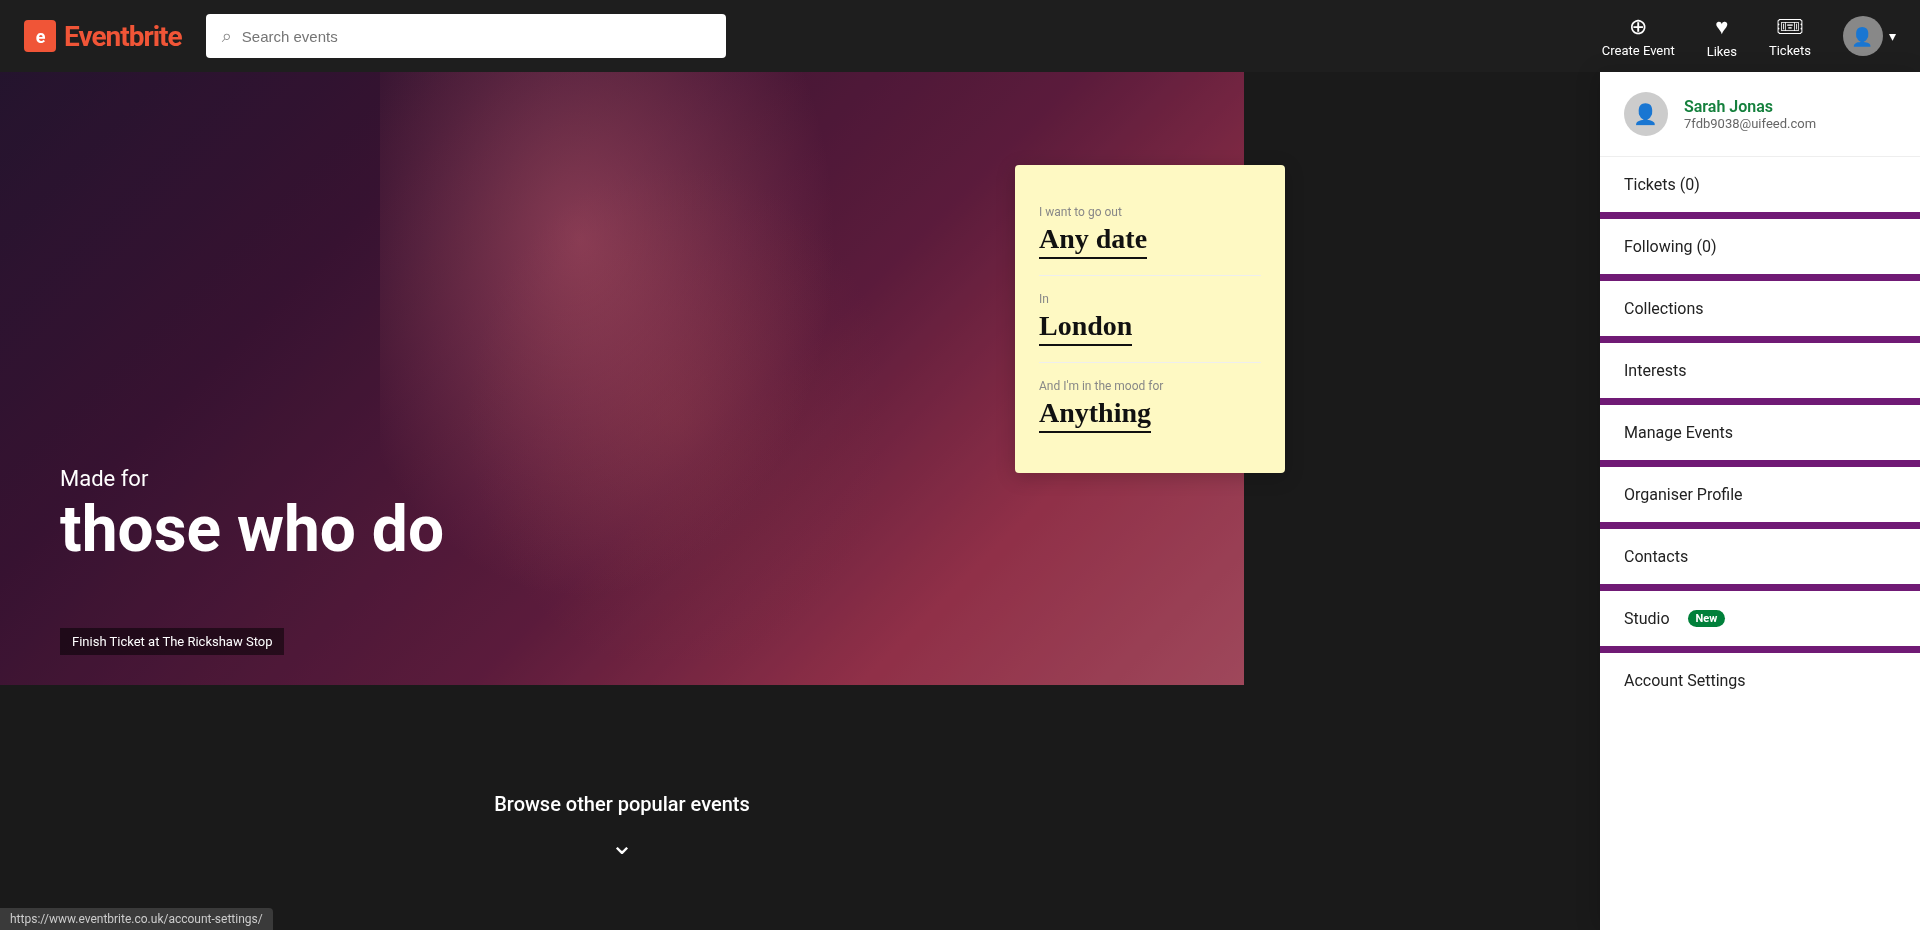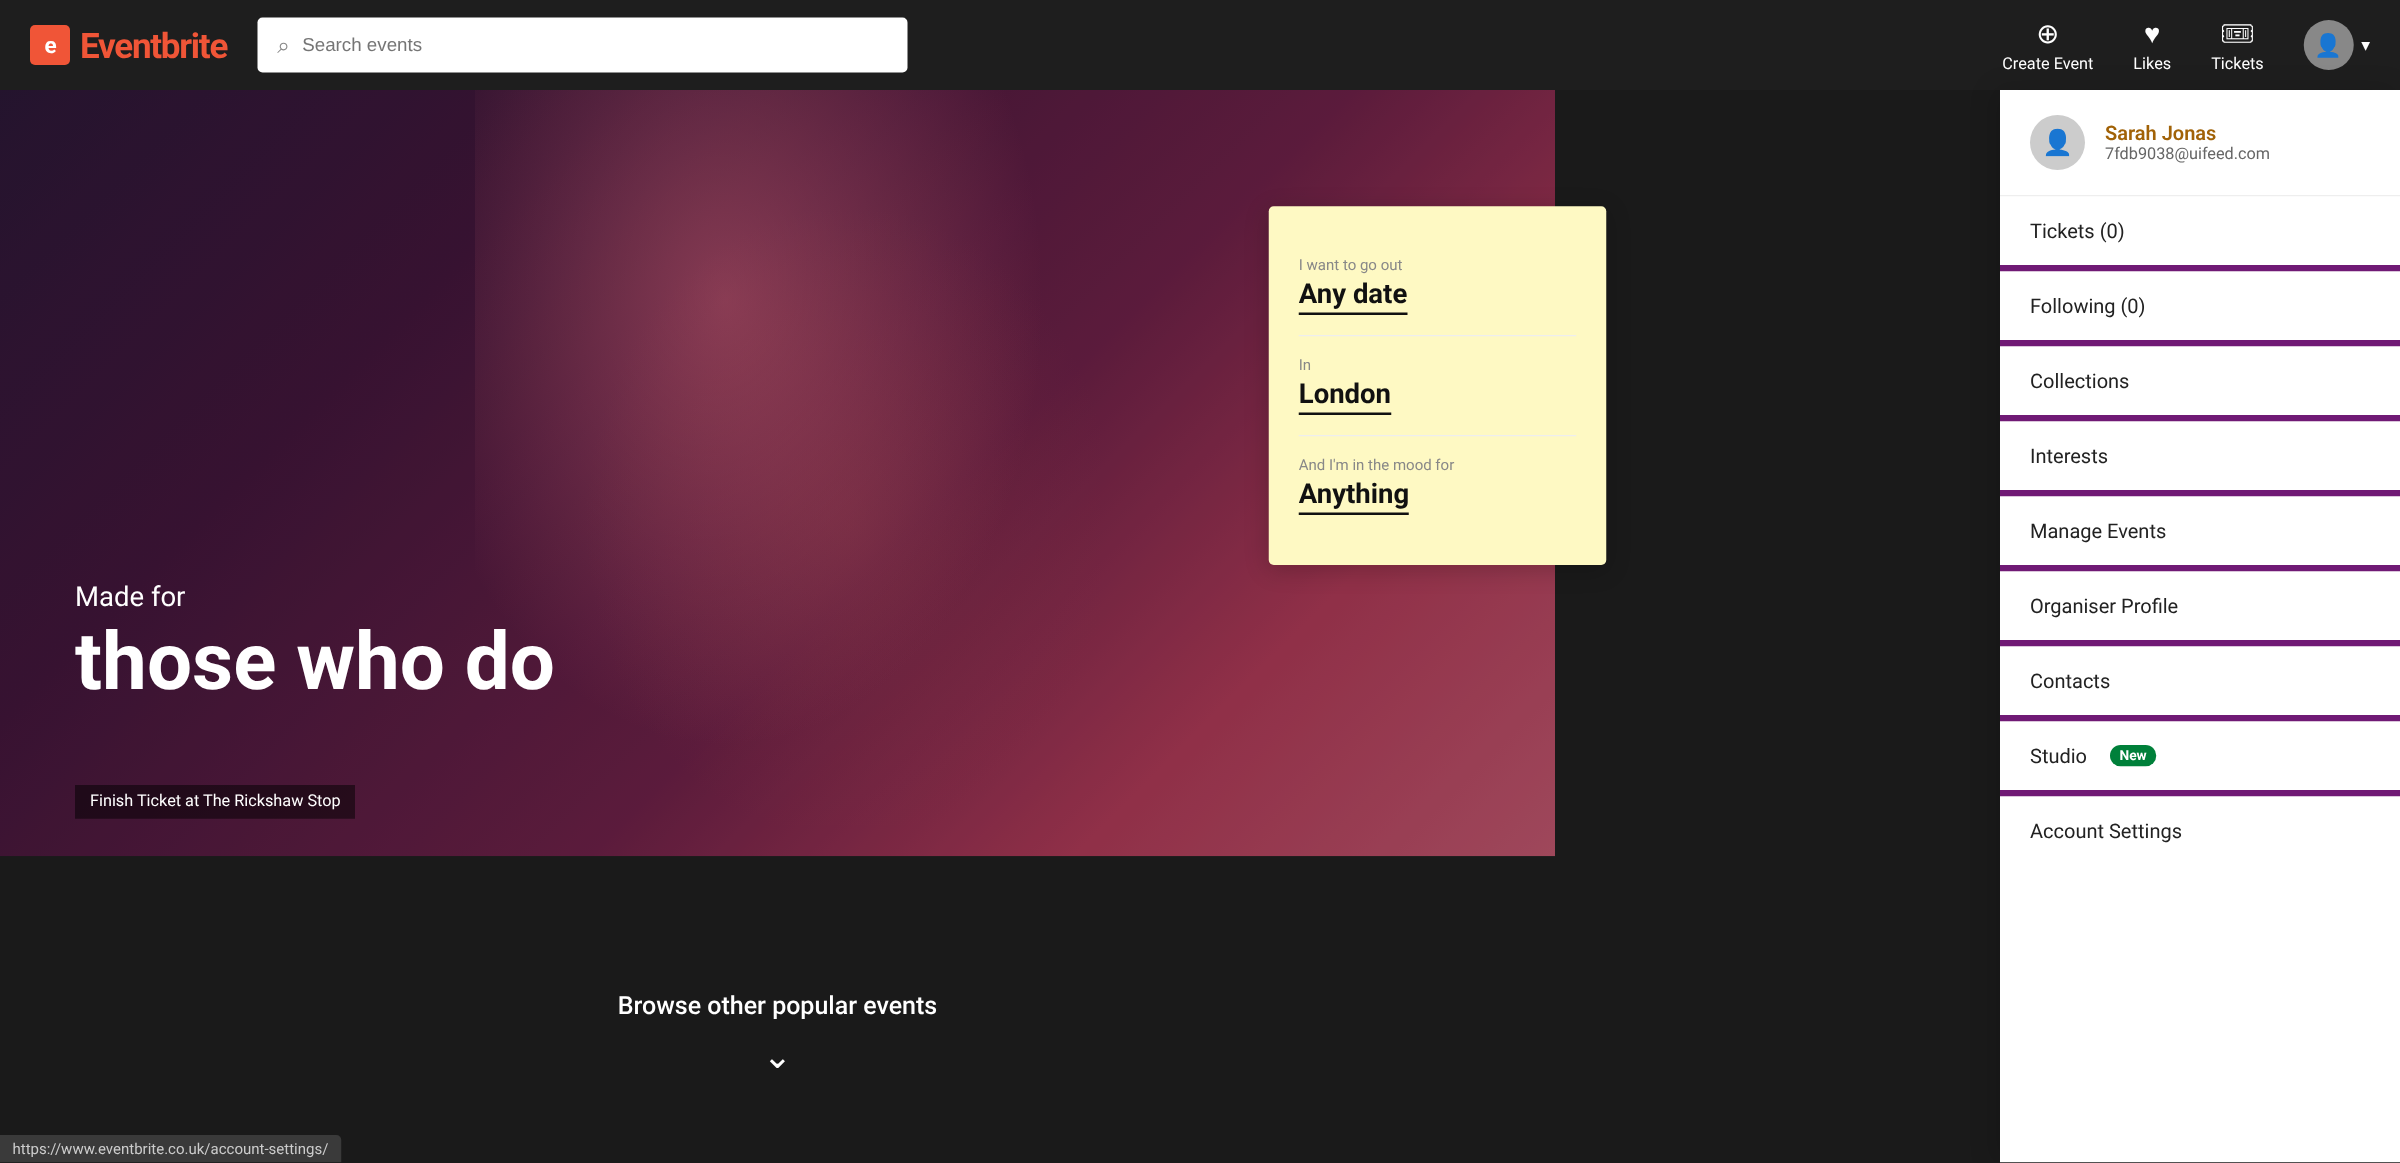--- a/index.html
+++ b/index.html
@@ -175,26 +175,27 @@
     }
     .search-panel-section:last-child {
       border-bottom: none;
     }
     .search-panel-label {
       font-size: 12px;
       color: #888;
       margin-bottom: 4px;
     }
     .search-panel-value {
-      font-size: 22px;
+      font-size: 28px;
       font-weight: 700;
       color: #111;
       border-bottom: 2px solid #111;
       padding-bottom: 2px;
       display: inline-block;
+      font-family: Liberation Serif, serif;
     }
 
     
     .browse-section {
       position: absolute;
       top: 685px;
       left: 0;
       width: 1244px;
       height: 282px;
       background: #1a1a1a;
@@ -252,31 +253,31 @@
       background: #ccc;
       display: flex; align-items: center; justify-content: center;
       font-size: 20px;
       color: #555;
       flex-shrink: 0;
     }
     .dropdown-user-info {}
     .dropdown-username {
       font-size: 16px;
       font-weight: 600;
-      color: #a16207;
+      color: #15803d;
     }
     .dropdown-email {
       font-size: 13px;
       color: #666;
     }
     .dropdown-item {
       padding: 18px 24px;
       font-size: 16px;
       color: #222;
-      border-bottom: 5px solid #701a75;
+      border-bottom: 7px solid #701a75;
       cursor: pointer;
       display: flex;
       align-items: center;
       gap: 10px;
     }
     .dropdown-item-last {
       border-bottom: none;
     }
     .new-badge {
       background: #00803a;

